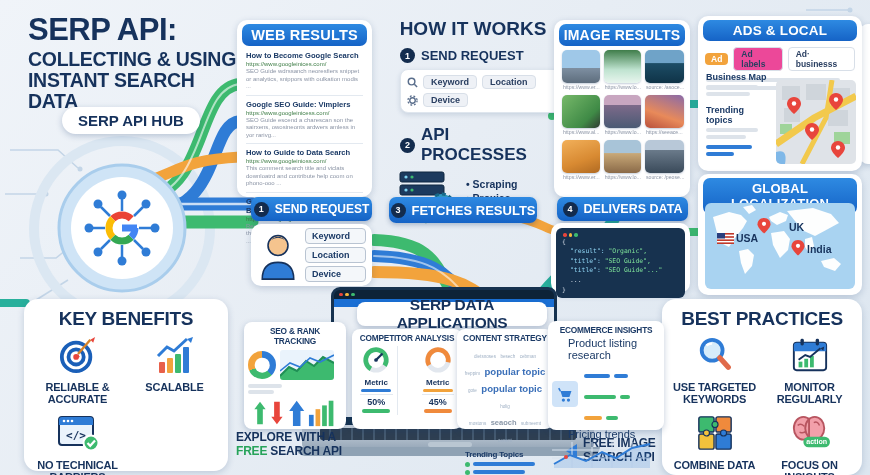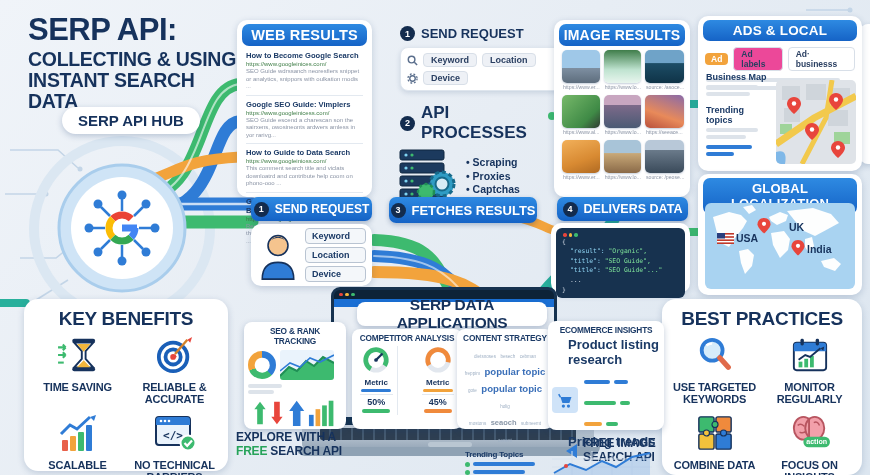--- a/index.html
+++ b/index.html
@@ -73,21 +73,21 @@
   .mval{font-size:9px;font-weight:800;}
   .mbar{height:3px;border-radius:2px;margin:2px auto;}
   .cloud{text-align:center;line-height:1.05;padding:2px 0;}
   .cw-s{font-size:4.6px;color:#9fb0c4;}
   .cw-b{font-size:9.6px;color:#3a6fb8;font-weight:700;}
   .cw-g{font-size:7.5px;color:#8a97a8;font-weight:700;}
   .trow{display:flex;align-items:center;gap:3px;margin:3px 4px;}
   .tdot{width:5px;height:5px;border-radius:50%;background:#3dba6f;flex:0 0 auto;}
   .tbar{height:4px;border-radius:2px;background:#2f7cd6;}
   .ebar{height:4px;border-radius:2px;display:inline-block;}
-  .esub{font-size:13px;font-weight:700;color:#1b3a66;padding-left:16px;}
+  .esub{font-size:11px;font-weight:400;color:#1b3a66;padding-left:16px;}
   
   .cta{font-size:12px;font-weight:800;line-height:1.15;letter-spacing:-.2px;}
   .free{color:#27a35a;}
   .arrow-left{width:0;height:0;border-top:7px solid transparent;border-bottom:7px solid transparent;
     border-right:11px solid #2f7cd6;}
   .donut{border-radius:50%;position:relative;}
   .donut::after{content:"";position:absolute;left:50%;top:50%;width:52%;height:52%;
     transform:translate(-50%,-50%);background:#fff;border-radius:50%;}
 </style>
 </head>
@@ -210,20 +210,21 @@
       <div class="wr-sep"></div>
       <div>
         <div class="wr-t">Google Search Plaviore Business</div>
         <div class="wr-u">https://www.googleiniess.cona/</div>
         <div class="wr-d">Reos your search han oszimasx business the complete esmnients sftag into, pattisnd ...</div>
       </div>
     </div>
   </div>
 
   <div class="abs z3" style="left:392px;top:18px;width:162px;">
+    <div class="ttl" style="font-size:19px;text-align:center;">HOW IT WORKS</div>
     <div style="display:flex;align-items:center;gap:6px;margin:8px 0 0 8px;">
       <span class="numb">1</span>
       <span class="ttl" style="font-size:13px;">SEND REQUEST</span>
     </div>
     <div style="margin:6px 0 0 8px;width:148px;background:#fff;border:1px solid #dfe6ee;border-radius:8px;box-shadow:0 2px 5px rgba(25,60,110,.15);padding:5px 6px;">
       <div style="display:flex;align-items:center;gap:5px;">
         <svg width="11" height="11" viewBox="0 0 12 12">
             <circle cx="5" cy="5" r="3.6" fill="none" stroke="#5a6e8c" stroke-width="1.6"></circle>
             <line x1="8" y1="8" x2="11" y2="11" stroke="#5a6e8c" stroke-width="1.6"></line>
           </svg>
@@ -451,35 +452,20 @@
       <div class="ind"><span class="ck">"title":</span> <span class="cv">"SEO Guide"..."</span></div>
       <div class="ind">...</div>
       <div>}</div>
     </div>
   </div>
 
   <div class="panel z3" style="left:24px;top:299px;width:204px;height:172px;border-radius:14px;">
     <div class="bigttl" style="margin-top:9px;">KEY BENEFITS</div>
     <div class="bgrid">
       <div class="bitem">
-        <svg width="46" height="38" viewBox="0 0 46 40">
-          <g stroke="#3dba6f" stroke-width="2.2" fill="none">
-              <path d="M2,12 h8 m0,0 l-3,-3 m3,3 l-3,3"></path>
-              <path d="M2,20 h8 m0,0 l-3,-3 m3,3 l-3,3"></path>
-              <path d="M2,28 h6"></path>
-            </g>
-          <rect x="17" y="3" width="24" height="4" rx="2" fill="#16325c"></rect>
-            <rect x="17" y="33" width="24" height="4" rx="2" fill="#16325c"></rect>
-          <path d="M19,7 h20 l-8,9 v8 l8,9 h-20 l8,-9 v-8 z" fill="#fff" stroke="#16325c" stroke-width="2"></path>
-          <path d="M22,8.5 h14 l-7,8 z" fill="#f2b63c"></path>
-            <path d="M29,25.5 l7,7.5 h-14 z" fill="#f2b63c"></path>
-        </svg>
-        <div class="blab">TIME SAVING</div>
-      </div>
-      <div class="bitem">
         <svg width="42" height="38" viewBox="0 0 42 40">
           <circle cx="19" cy="22" r="15" fill="#fff" stroke="#1a5fb8" stroke-width="4"></circle>
           <circle cx="19" cy="22" r="8" fill="#fff" stroke="#1a5fb8" stroke-width="4"></circle>
           <circle cx="19" cy="22" r="3" fill="#e8453c"></circle>
           <line x1="34" y1="4" x2="21" y2="19" stroke="#d4822a" stroke-width="2.5"></line>
           <path d="M34,4 l5,-3 l-2,6 z" fill="#e8453c"></path>
           <path d="M21,19 l-3,5 l5,-2 z" fill="#e8453c"></path>
         </svg>
         <div class="blab">RELIABLE &amp; ACCURATE</div>
       </div>

